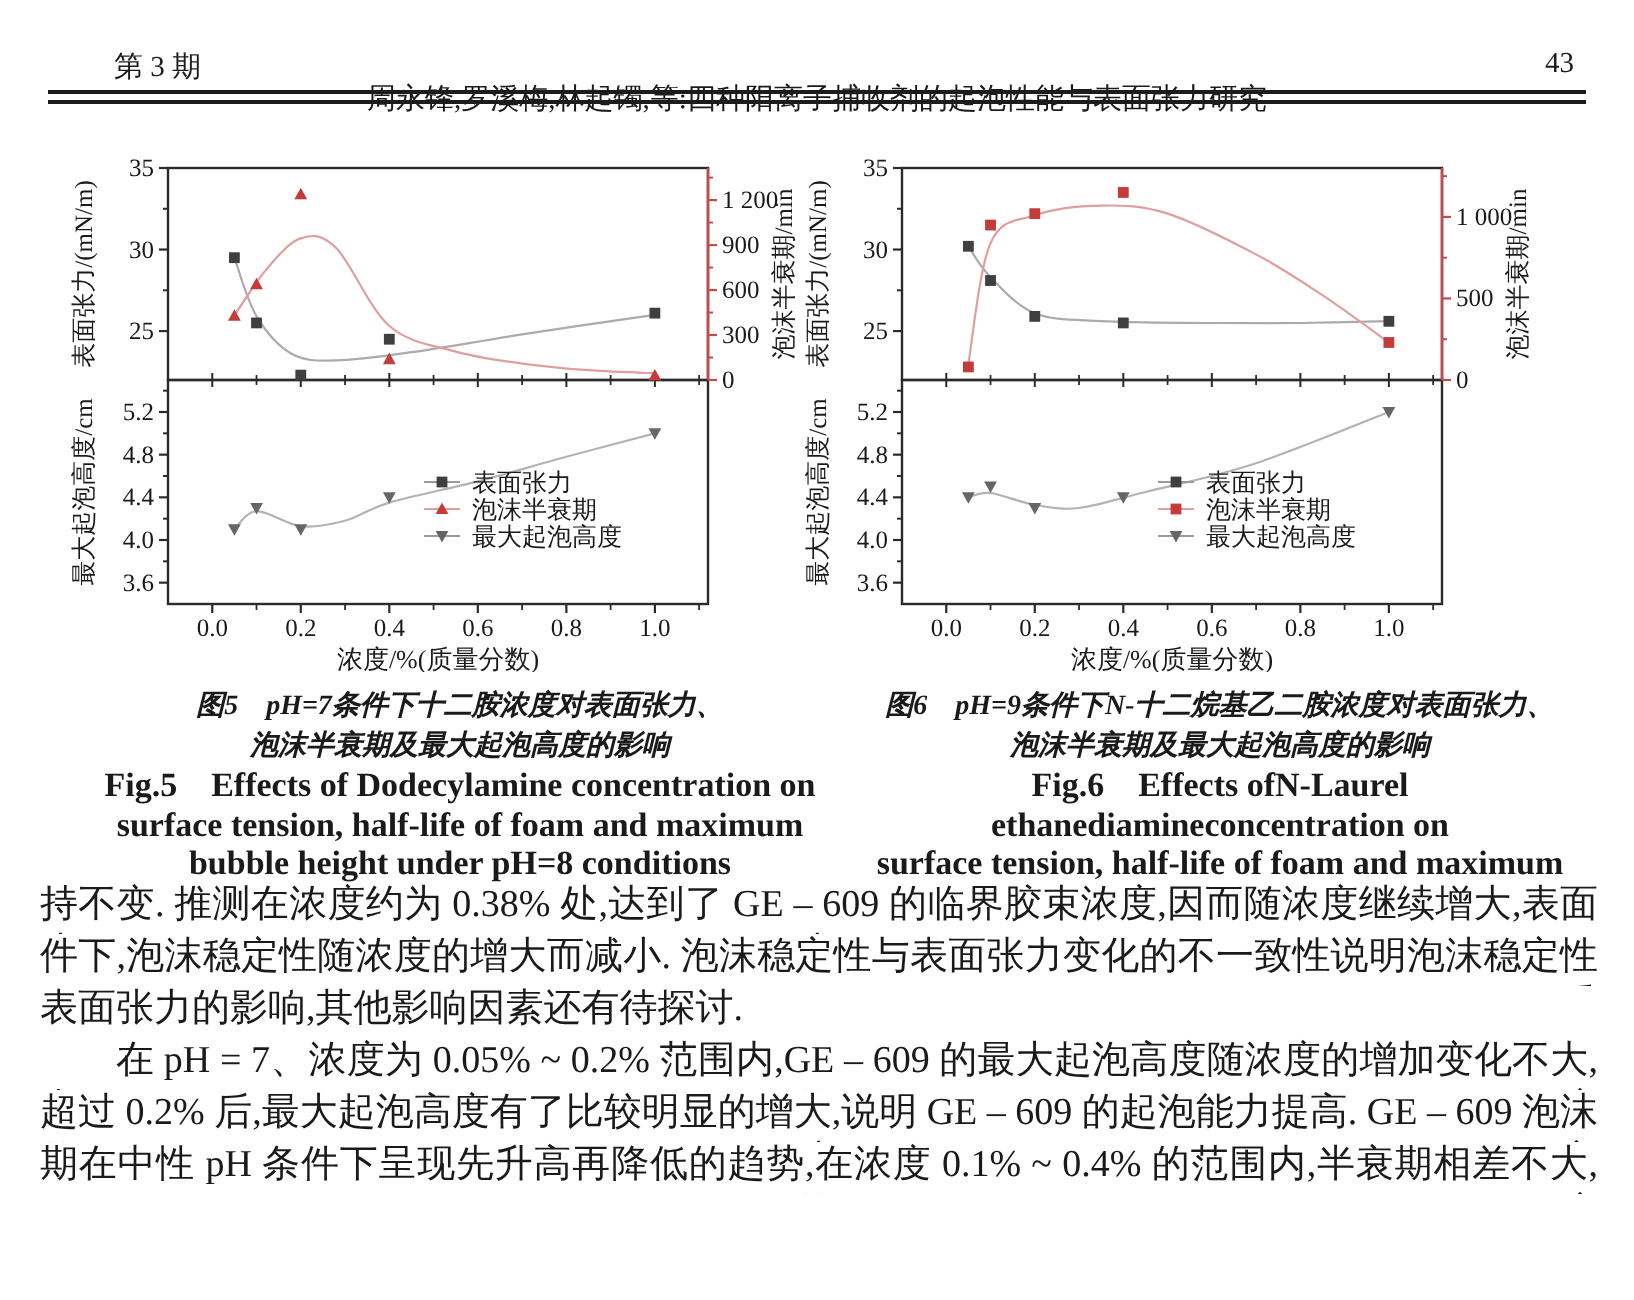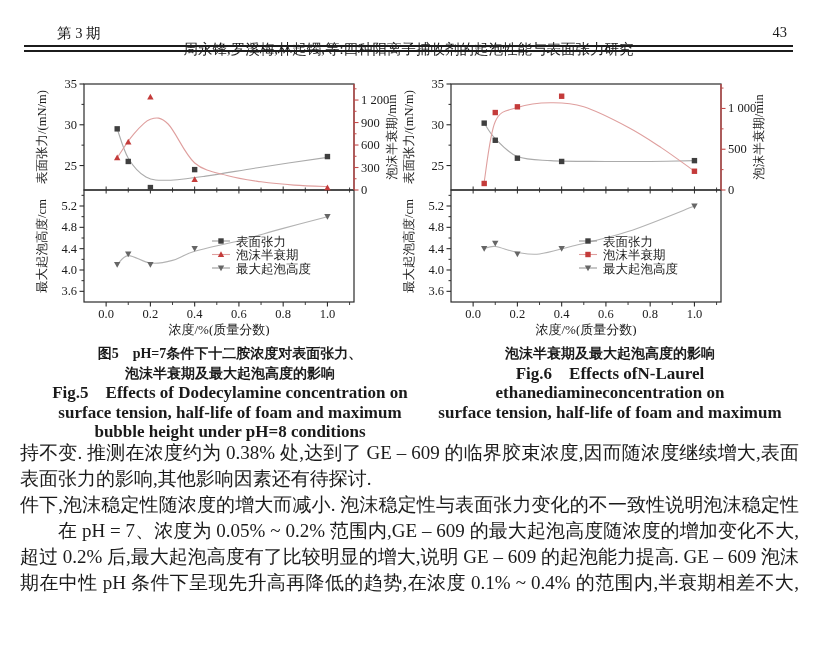--- a/index.html
+++ b/index.html
@@ -13,21 +13,21 @@
   .header .htitle{position:absolute;left:0;right:0;top:16px;text-align:center;}
   .header .pageno{position:absolute;right:6px;top:0;}
   .rule{position:absolute;left:24px;top:45px;width:769px;height:3px;
         border-top:2.5px solid #1c1c1c;border-bottom:2px solid #1c1c1c;}
   
   .figsvg{position:absolute;width:385px;height:262px;}
   #fig5{left:26px;top:74px;}
   #fig6{left:393px;top:74px;}
   
   .cap{position:absolute;top:344px;text-align:center;font-weight:bold;line-height:19.5px;}
-  .cap .zh{font-size:14px;}
+  .cap .zh{font-size:14px;font-style:italic;}
   .cap .en{font-size:17px;}
   #cap5{left:48px;width:364px;}
   #cap6{left:418px;width:384px;}
   
   .bodytext{position:absolute;left:20px;top:441px;width:779px;font-size:19px;}
   .ln{height:26px;overflow:hidden;text-align:justify;line-height:24px;}
   .ln.fill::after{content:"";display:inline-block;width:100%;height:0;}
   .ln.indent{text-indent:2em;}
 </style>
 </head>
@@ -255,30 +255,31 @@
 
   <div id="cap5" class="cap">
     <div class="zh">图5　pH=7条件下十二胺浓度对表面张力、</div>
     <div class="zh">泡沫半衰期及最大起泡高度的影响</div>
     <div class="en">Fig.5　Effects of Dodecylamine concentration on</div>
     <div class="en">surface tension, half-life of foam and maximum</div>
     <div class="en">bubble height under pH=8 conditions</div>
   </div>
 
   <div id="cap6" class="cap">
+    <div class="zh">图6　pH=9条件下N-十二烷基乙二胺浓度对表面张力、</div>
     <div class="zh">泡沫半衰期及最大起泡高度的影响</div>
     <div class="en">Fig.6　Effects ofN-Laurel ethanediamineconcentration on</div>
     <div class="en">surface tension, half-life of foam and maximum</div>
   </div>
 
   <div class="bodytext">
     <div>
       <div class="ln fill">持不变. 推测在浓度约为 0.38% 处,达到了 GE – 609 的临界胶束浓度,因而随浓度继续增大,表面张力不</div>
+      <div class="ln fill">件下,泡沫稳定性随浓度的增大而减小. 泡沫稳定性与表面张力变化的不一致性说明泡沫稳定性不仅仅受</div>
       <div class="ln">表面张力的影响,其他影响因素还有待探讨.</div>
-      <div class="ln fill">件下,泡沫稳定性随浓度的增大而减小. 泡沫稳定性与表面张力变化的不一致性说明泡沫稳定性不仅仅受</div>
     </div>
     <div>
       <div class="ln fill indent">在 pH = 7、浓度为 0.05% ~ 0.2% 范围内,GE – 609 的最大起泡高度随浓度的增加变化不大,当浓度</div>
       <div class="ln fill">超过 0.2% 后,最大起泡高度有了比较明显的增大,说明 GE – 609 的起泡能力提高. GE – 609 泡沫的半衰</div>
       <div class="ln fill">期在中性 pH 条件下呈现先升高再降低的趋势,在浓度 0.1% ~ 0.4% 的范围内,半衰期相差不大,随浓度</div>
     </div>
   </div>
 
 </div>
 

